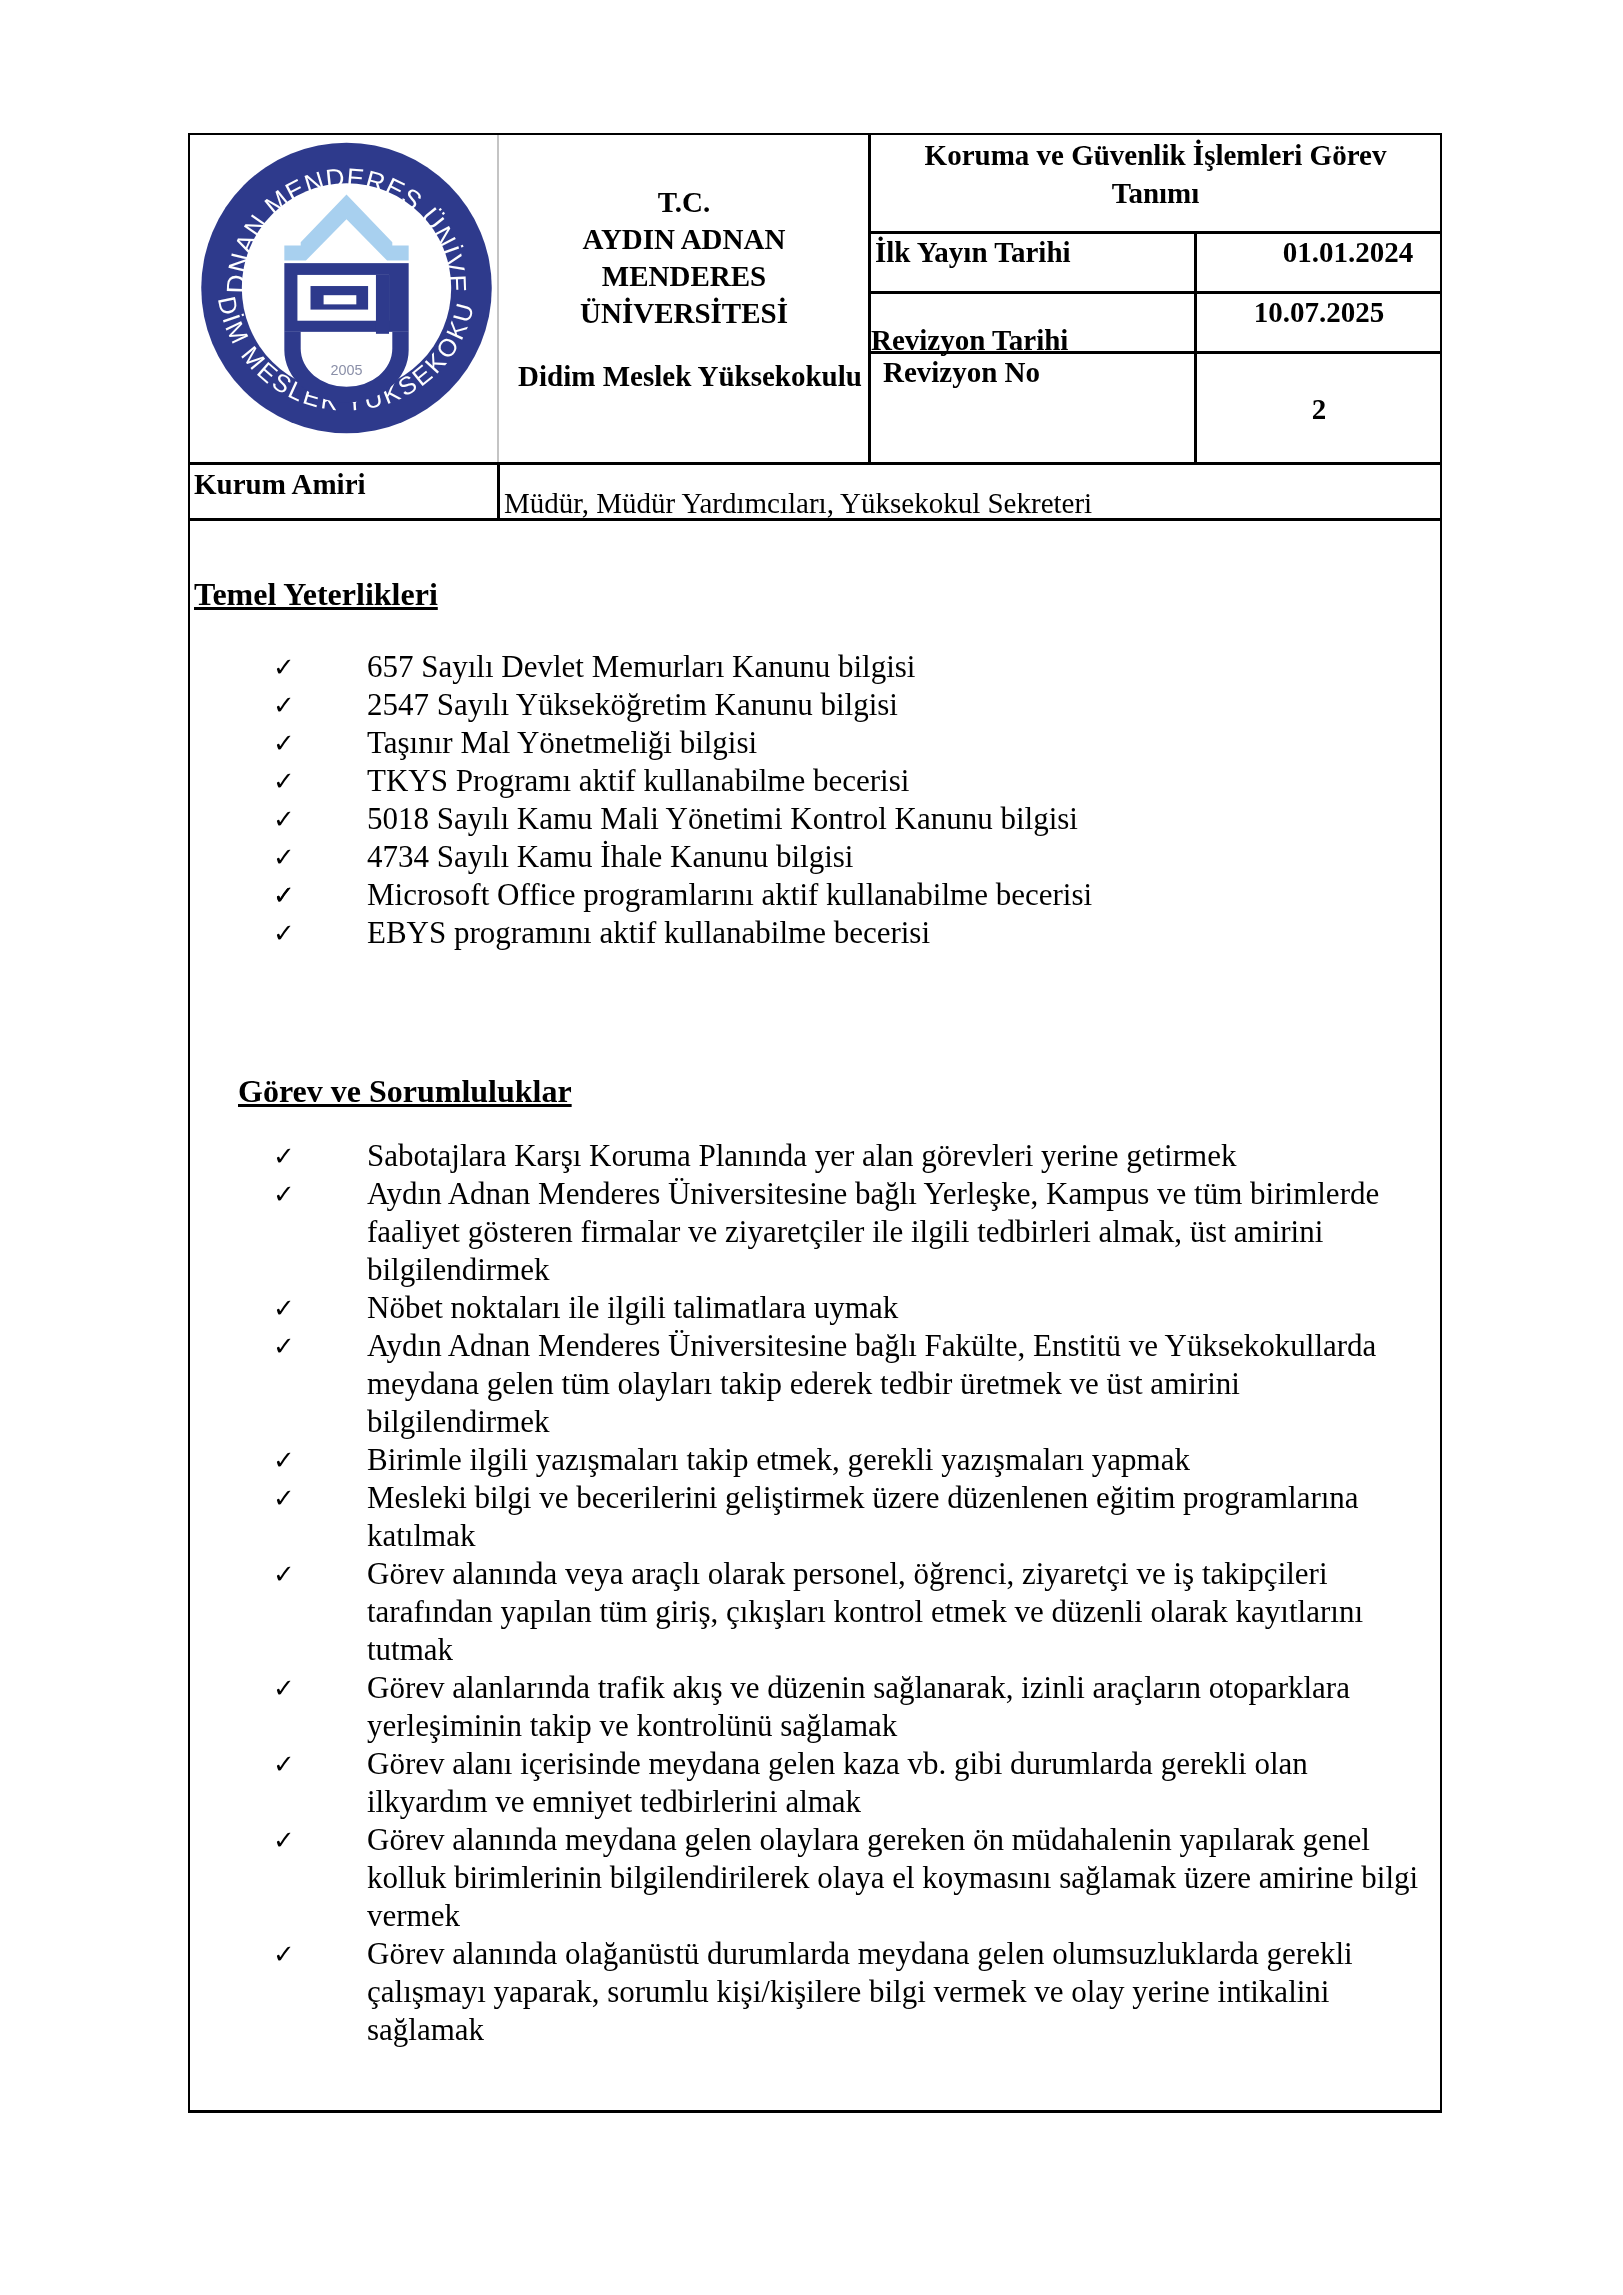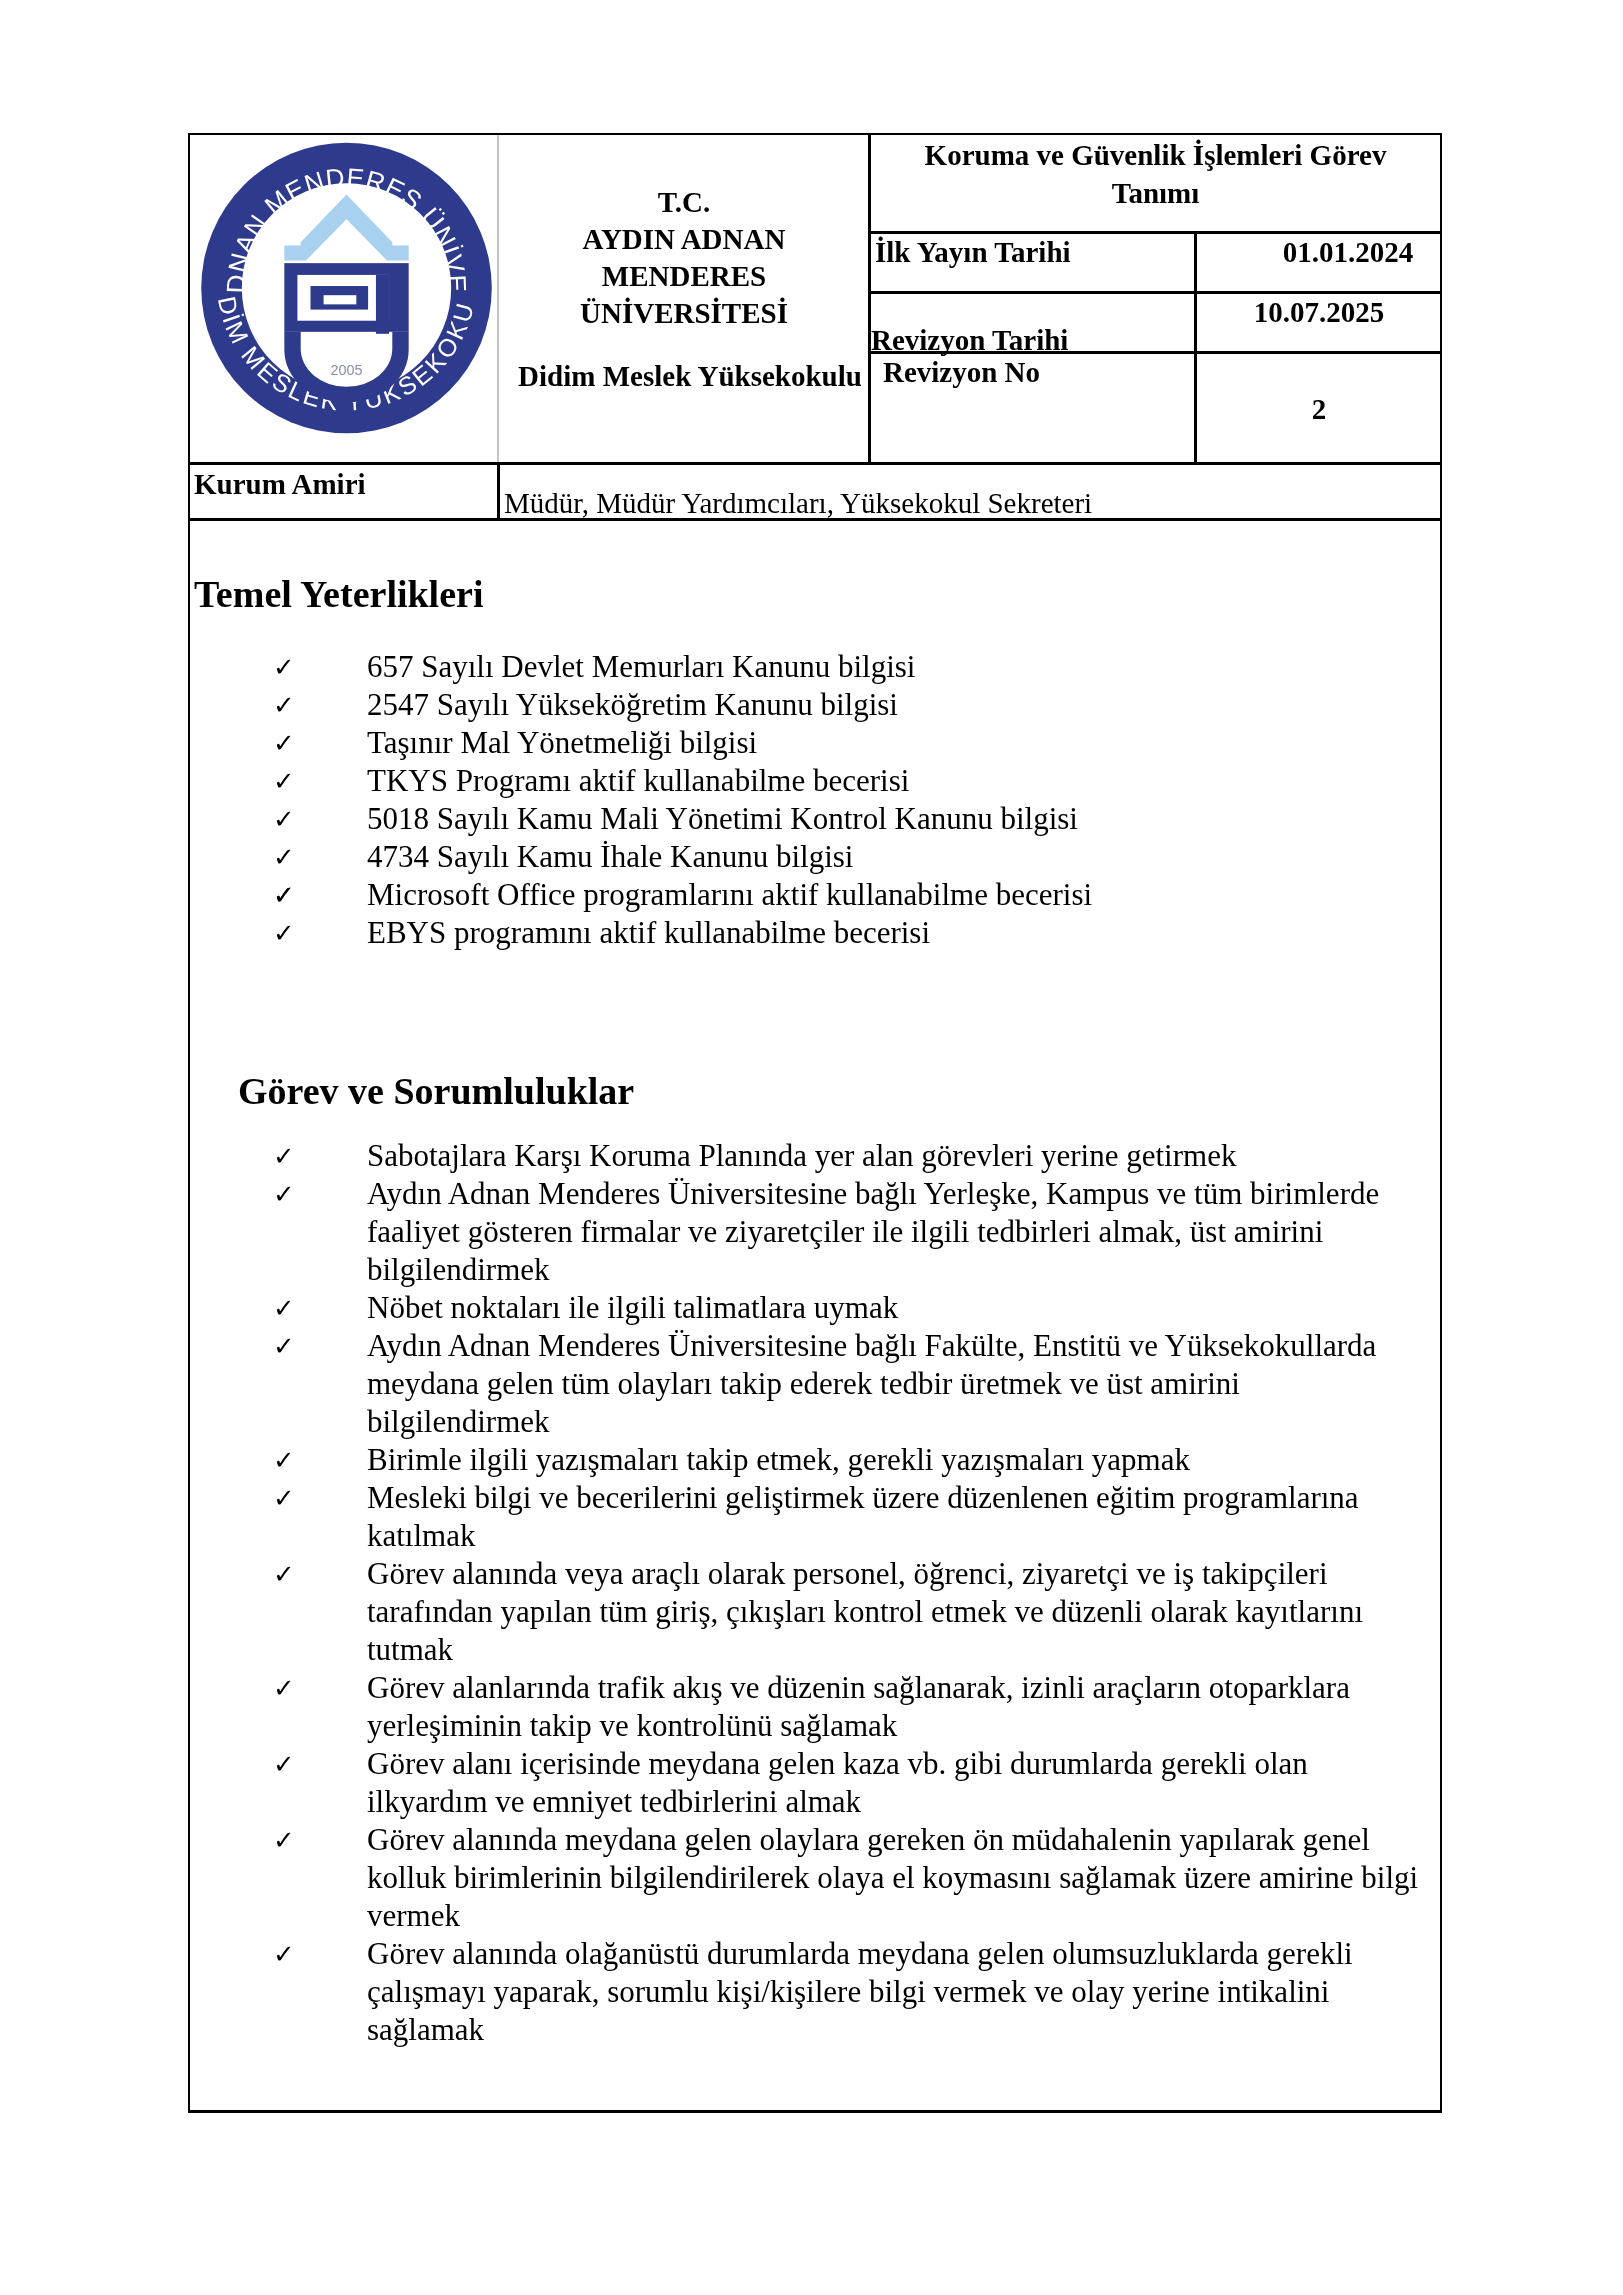--- a/index.html
+++ b/index.html
@@ -44,21 +44,21 @@
   }
 
   .kurum-label {
     position: absolute; left: 194px; top: 468px; font-weight: bold; font-size: 29px; line-height: 33px;
   }
   .kurum-value {
     position: absolute; left: 504px; top: 487px; font-size: 29px; line-height: 33px; white-space: nowrap;
   }
 
   .section-title {
-    position: absolute; left: 194px; font-weight: bold; font-size: 38px; line-height: 33px;
+    position: absolute; left: 194px; font-weight: bold; font-size: 32px; line-height: 33px; text-decoration: underline;
   }
   .list {
     position: absolute; left: 273px; width: 1165px; margin: 0; padding: 0; list-style: none;
     font-size: 31px; line-height: 38px;
   }
   .list li { position: relative; padding-left: 46px; }
   .list li .check {
     position: absolute; left: 0; top: 0; font-family: "DejaVu Sans", sans-serif; font-size: 26px;
   }
   .list li .text { display: block; margin-left: 48px; }

